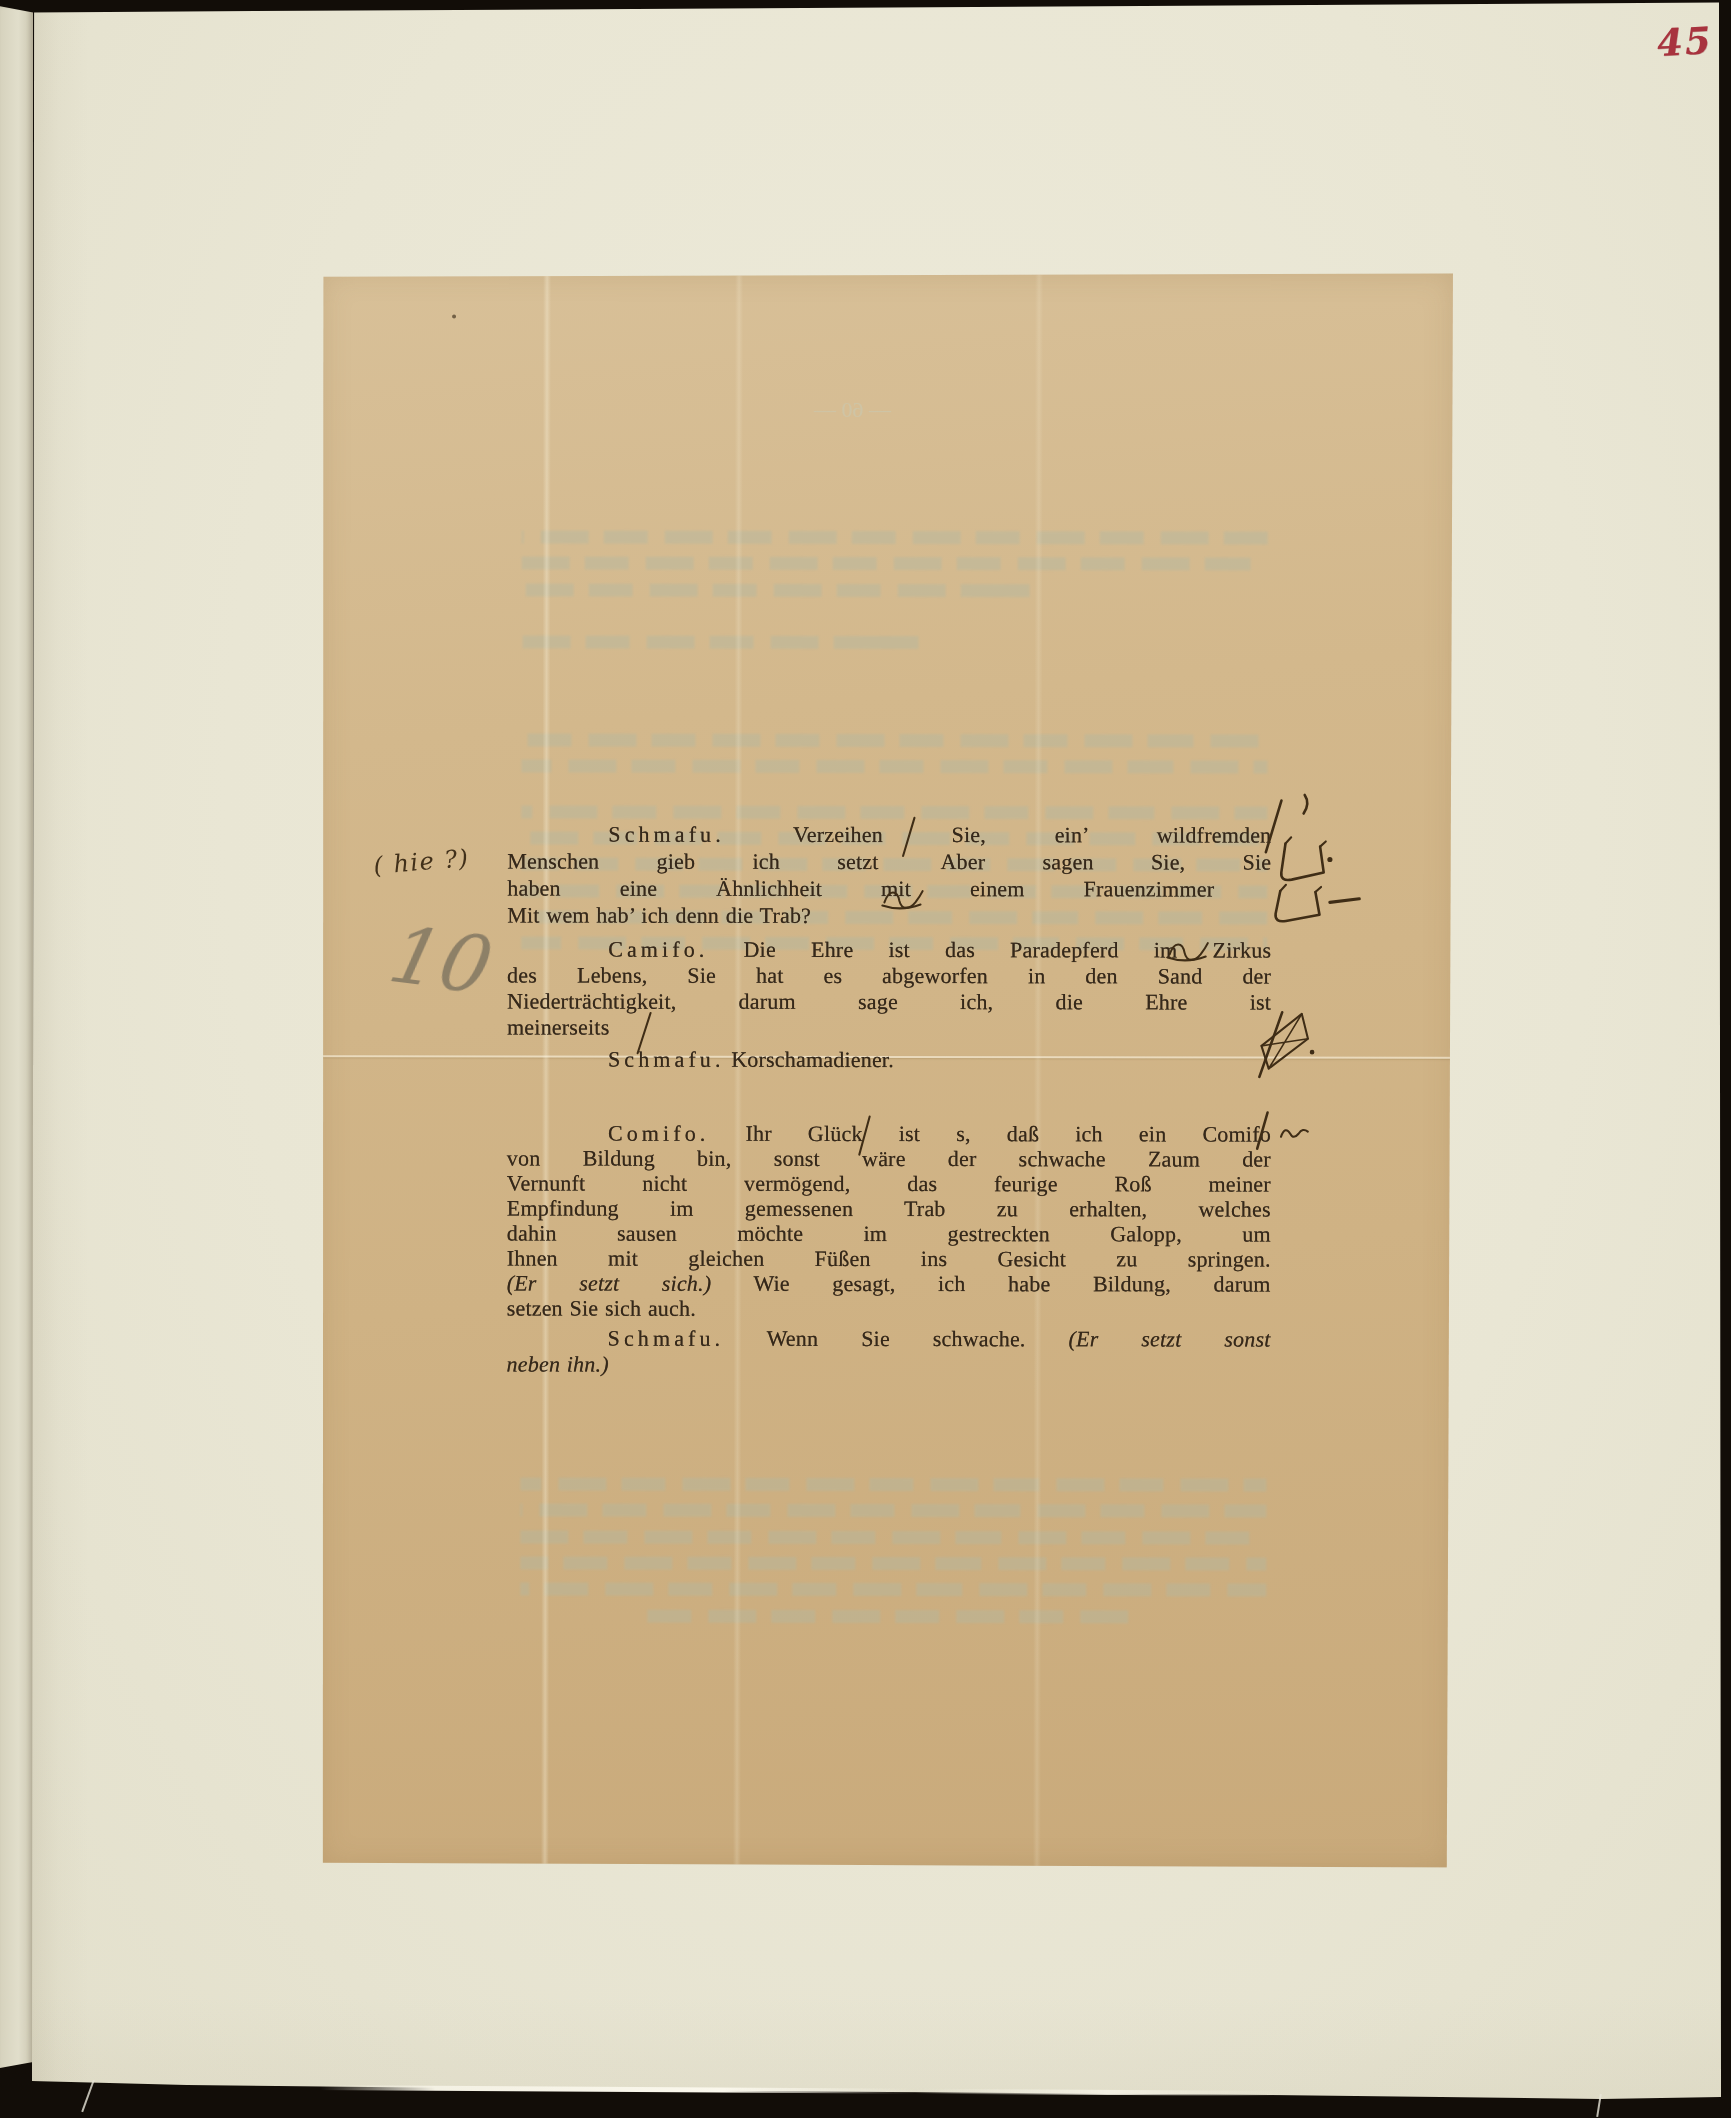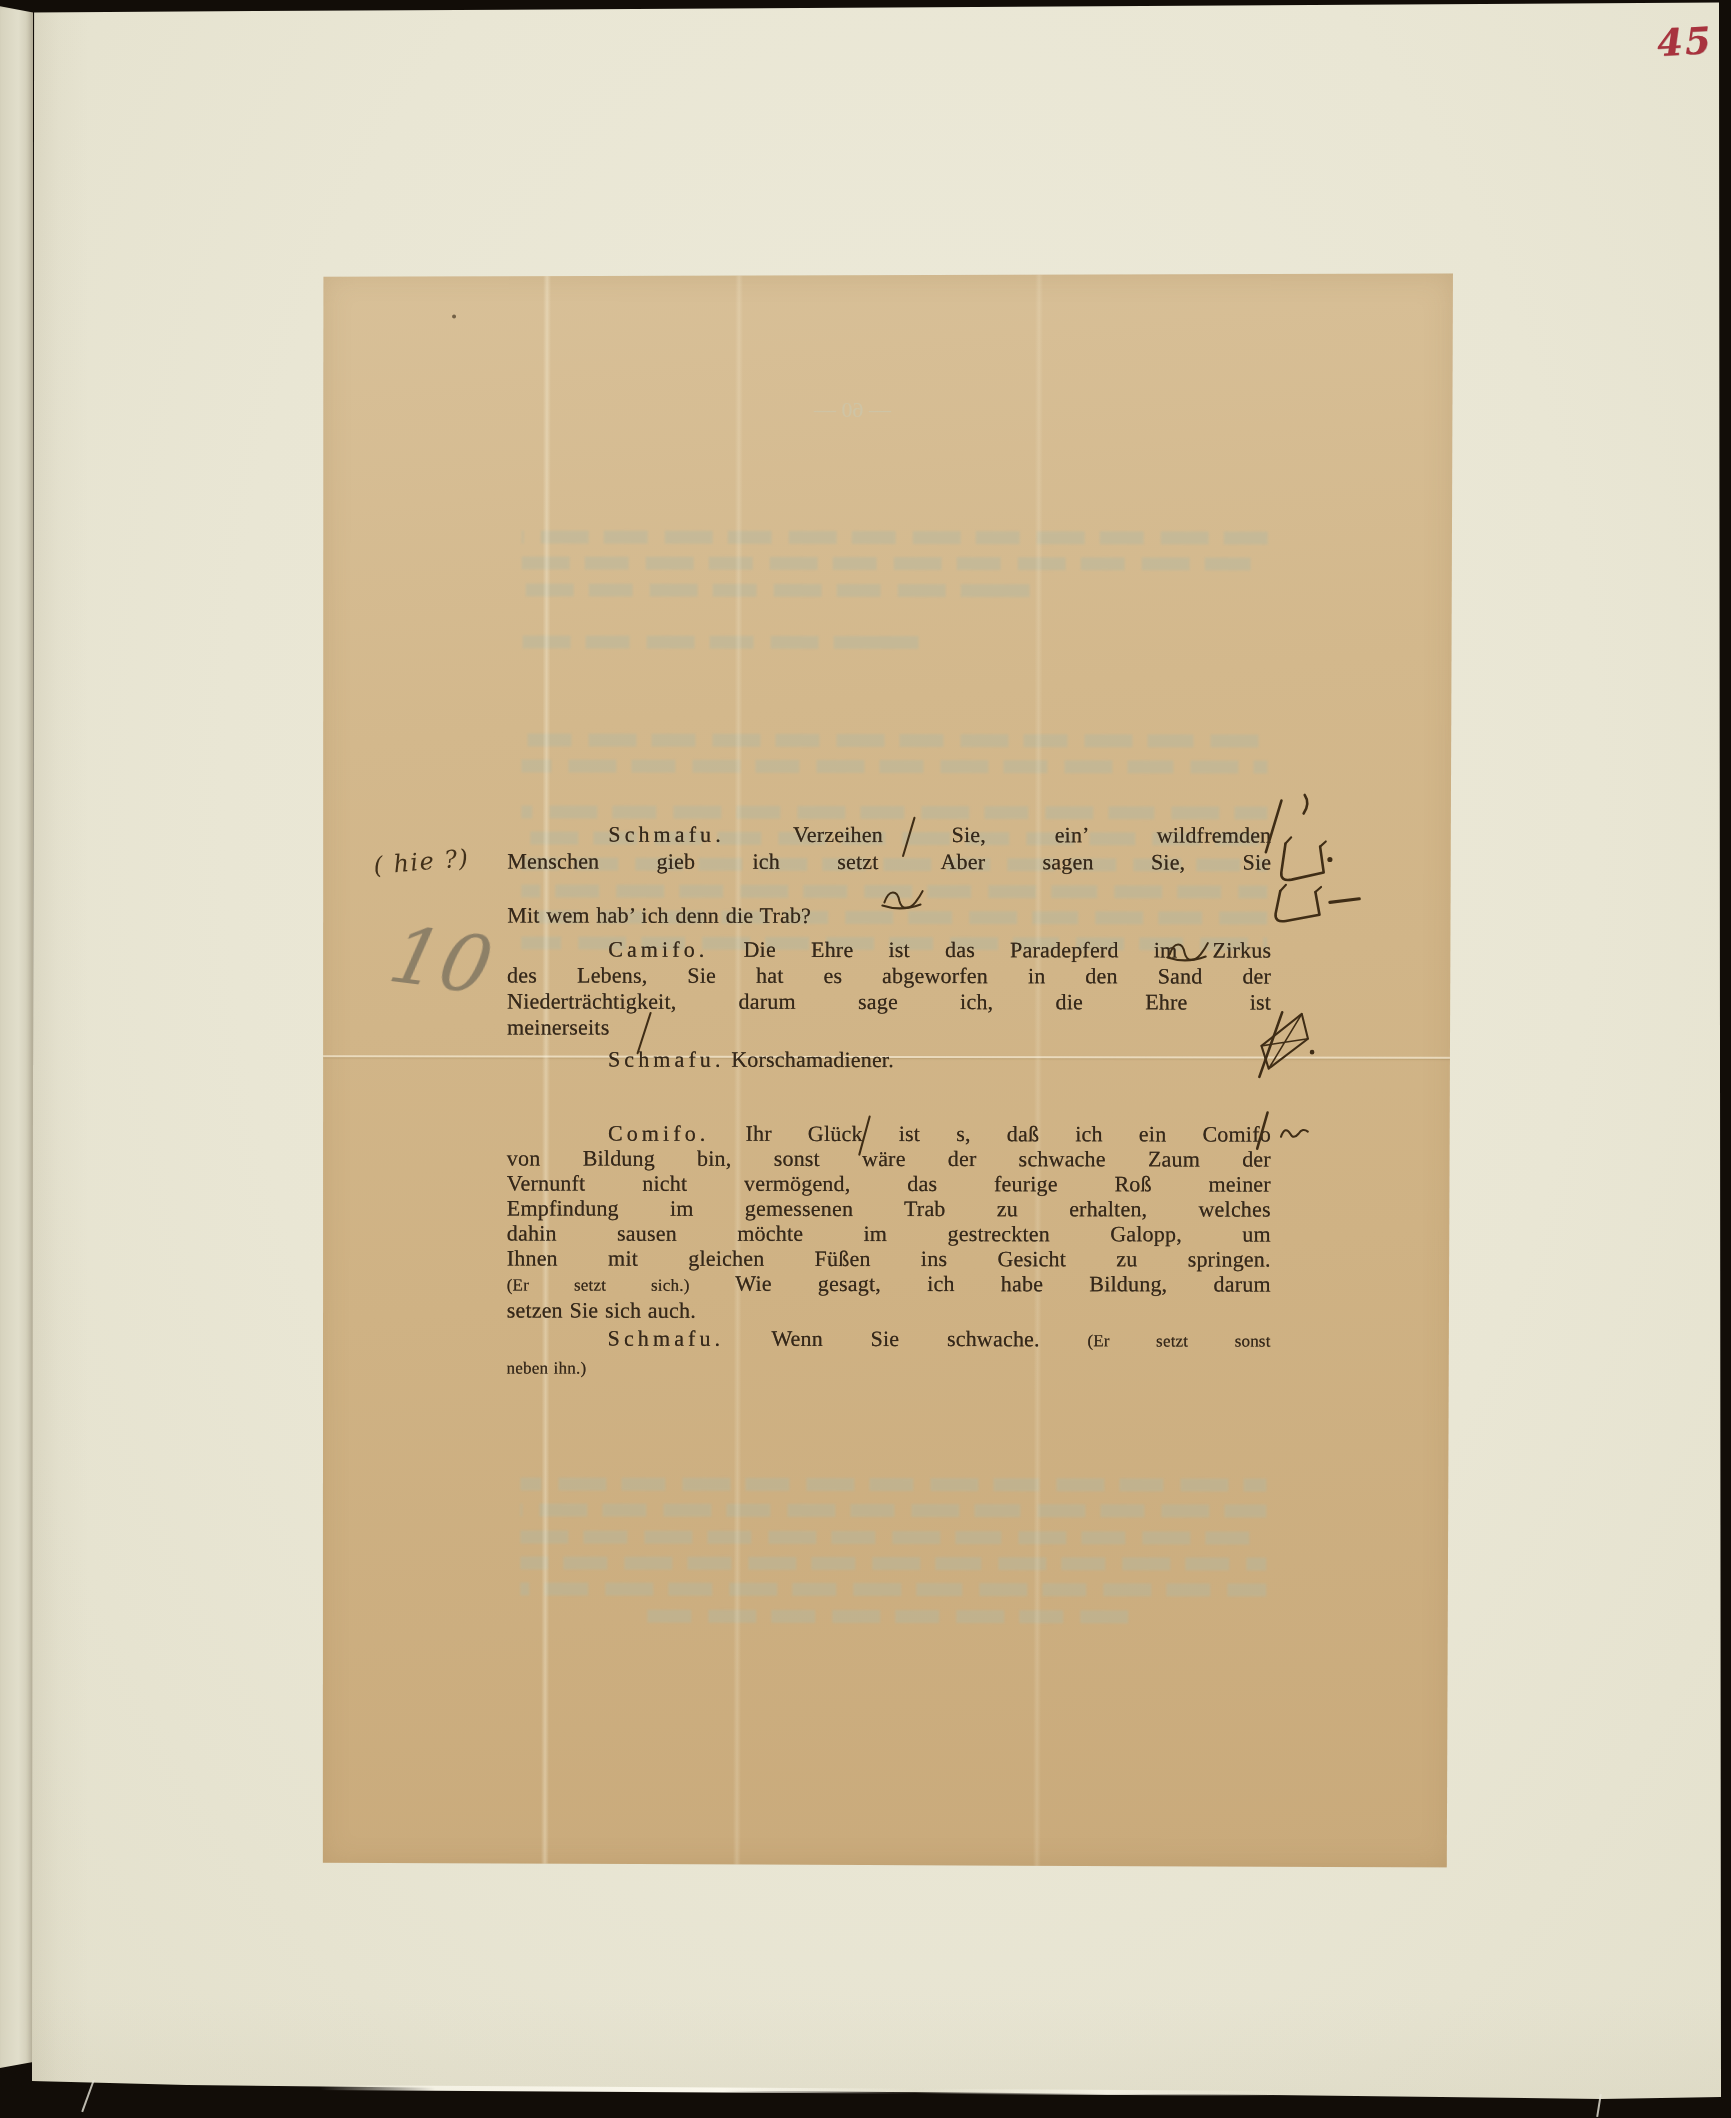--- a/index.html
+++ b/index.html
@@ -67,21 +67,21 @@
     text-shadow:0 0 0.5px rgba(53,40,26,.55),0.2px 0.2px 0 rgba(53,40,26,.3);}
   .p1{top:549px;line-height:27px;}
   .p2{top:665px;line-height:26px;}
   .p3{top:775px;line-height:26px;}
   .p4{top:849px;line-height:25px;}
   .p5{top:1054px;line-height:26px;}
   .pline{text-align:justify;text-align-last:justify;}
   .pline.last{text-align-last:left;}
   .pline.indent{text-indent:101px;}
   .seg-speaker{letter-spacing:4.1px;}
-  .seg-small{font-size:17px;}
+  .seg-small{font-size:22px;font-style:italic;}
   .seg-gap{display:inline-block;height:2.1px;}
 
   
   #left-note{position:absolute;left:53px;top:574px;width:155px;
     font-family:"DejaVu Serif",serif;font-style:italic;font-size:24px;color:#41301a;
     transform:rotate(-5deg);letter-spacing:1.5px;}
   #left-number{position:absolute;left:71px;top:645px;
     font-family:"DejaVu Serif",serif;font-style:italic;font-size:78px;color:#867a64;
     transform:rotate(7deg) skewX(-6deg);opacity:.9;filter:blur(0.2px);}
   .marks-svg{position:absolute;overflow:visible;}
@@ -127,21 +127,21 @@
       <div id="crease-h"></div>
       <div id="crease-v1" class="crease-v"></div>
       <div id="crease-v2" class="crease-v"></div>
       <div id="crease-v3" class="crease-v"></div>
       <div id="speck-1"></div>
 
       <div id="printed-text">
           <div class="para p1">
             <div class="pline indent"><span class="seg-speaker">Schmafu.</span><span> Verzeihen Sie, ein’ wildfremden</span></div>
             <div class="pline"><span>Menschen gieb ich setzt</span><span class="seg-gap" style="width: 62px;"></span><span>Aber sagen Sie, Sie</span></div>
-            <div class="pline"><span class="seg-gap" style="width: 57px;"></span></div>
+            <div class="pline"><span>haben eine Ähnlichheit mit einem Frauenzimmer</span><span class="seg-gap" style="width: 57px;"></span></div>
             <div class="pline last"><span>Mit wem hab’ ich denn die Trab?</span></div>
           </div>
           <div class="para p2">
             <div class="pline indent"><span class="seg-speaker">Camifo.</span><span> Die Ehre ist das Paradepferd im Zirkus</span></div>
             <div class="pline"><span>des Lebens, Sie hat es abgeworfen in den Sand der</span></div>
             <div class="pline"><span>Niederträchtigkeit, darum sage ich, die Ehre ist</span></div>
             <div class="pline last"><span>meinerseits</span></div>
           </div>
           <div class="para p3">
             <div class="pline last indent"><span class="seg-speaker">Schmafu.</span><span> Korschamadiener.</span></div>

